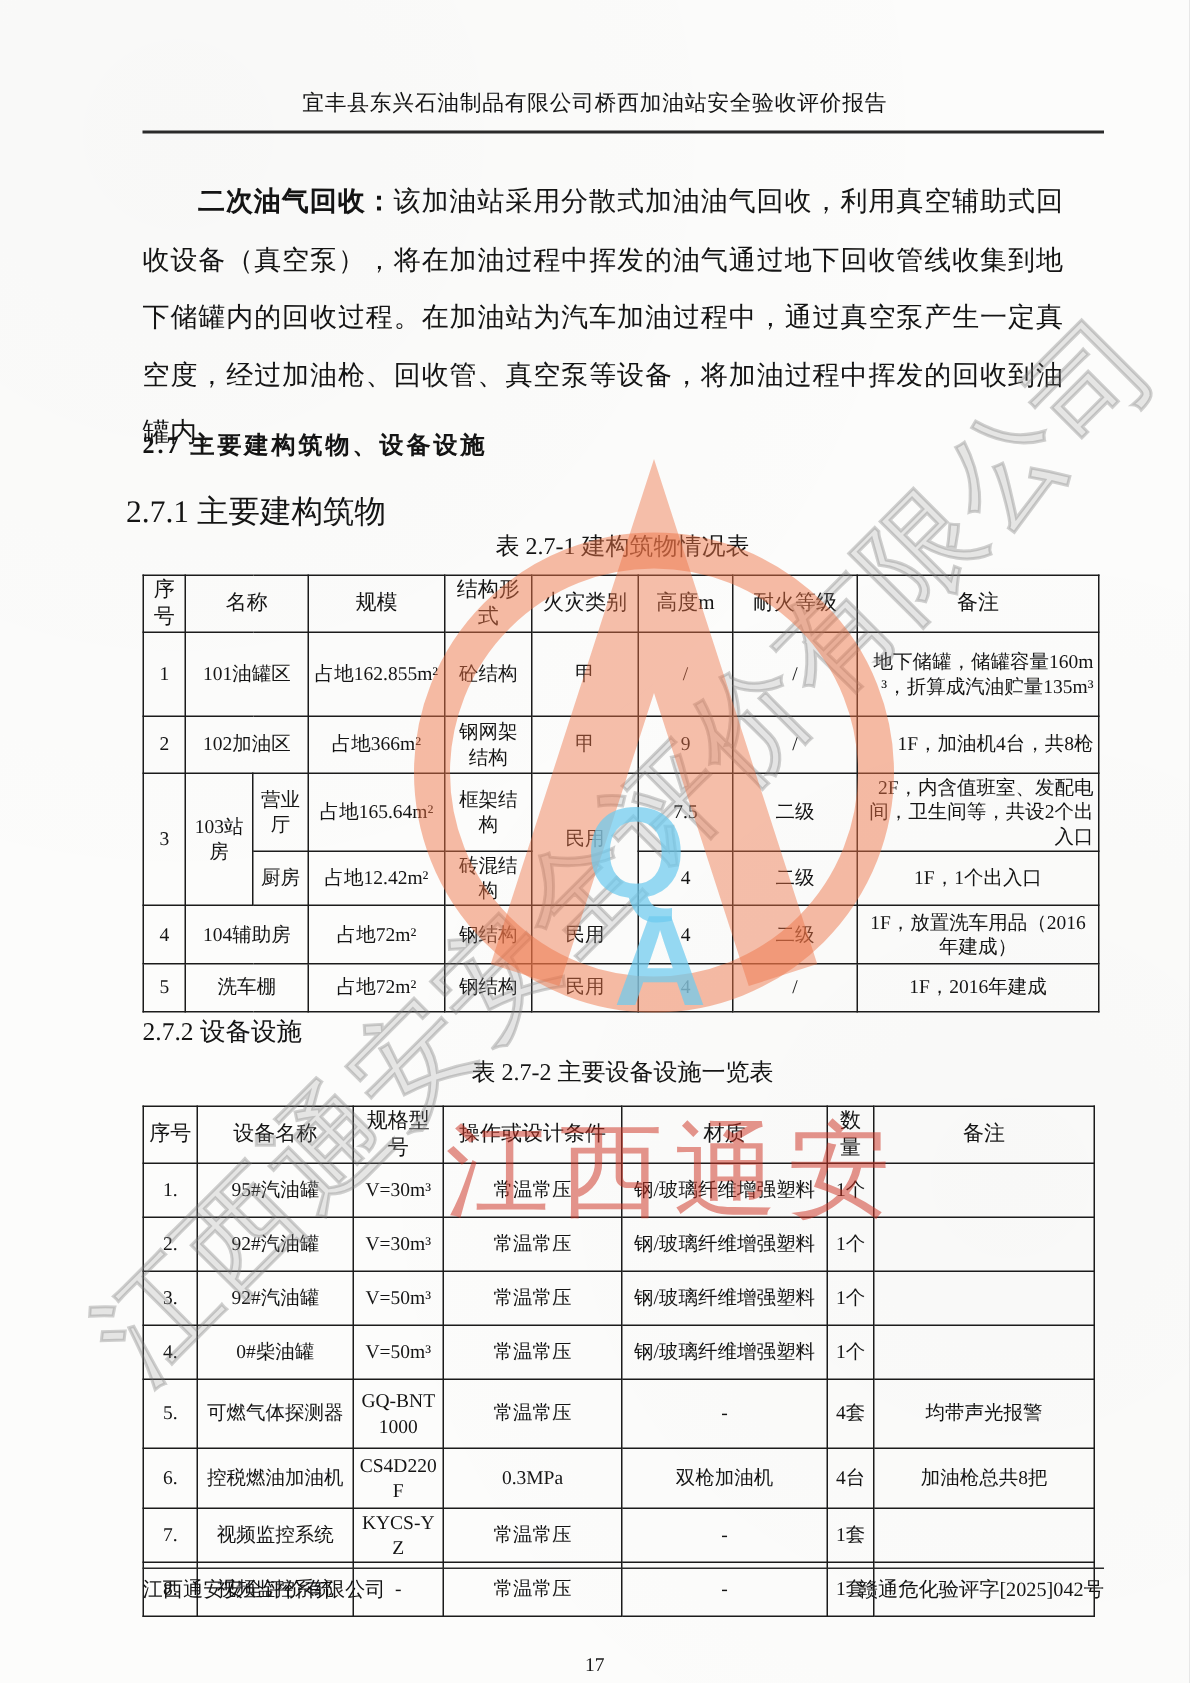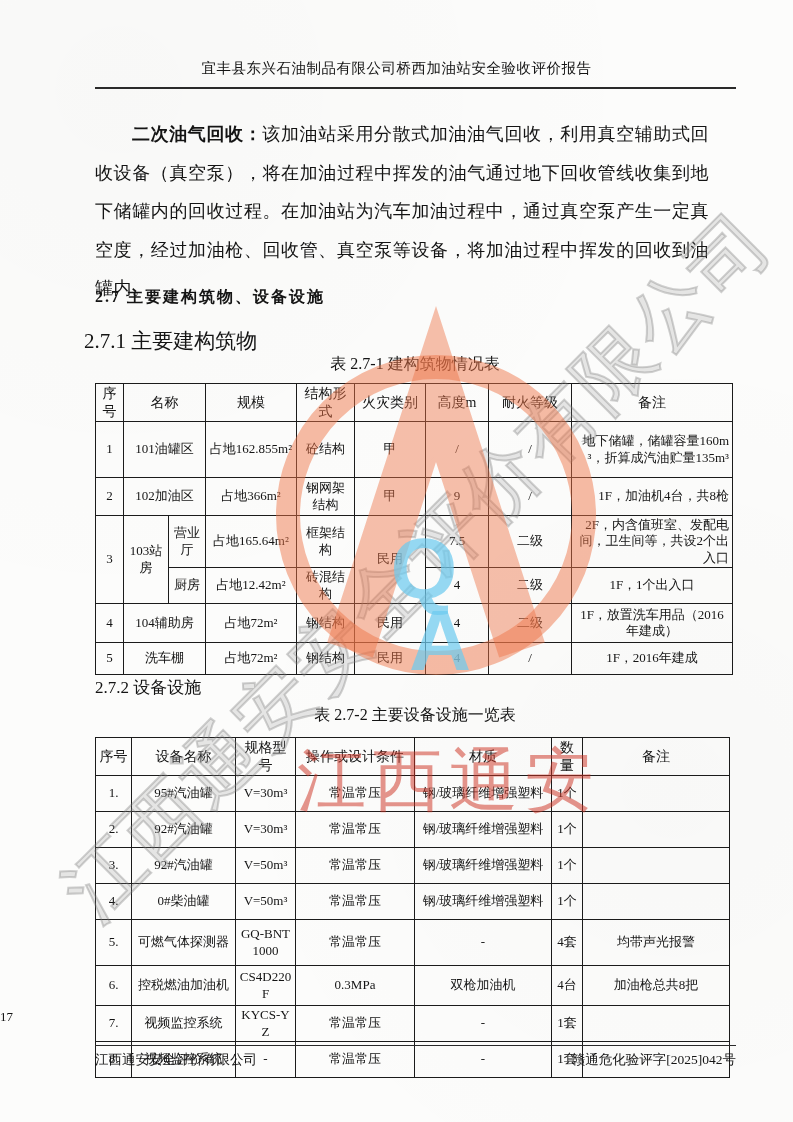--- a/index.html
+++ b/index.html
@@ -35,21 +35,21 @@
   .table-1{top:383px;width:637px;}
   .table-2{top:737px;width:634px;}
   th,td{border:1px solid #1b1b1b;padding:1px 3px;text-align:center;
     vertical-align:middle;font-weight:normal;word-break:break-all;overflow:hidden;}
   th{font-size:14px;}
   td.note-left{text-align:right;padding-left:5px;}
   
   .footer-rule{position:absolute;top:1045px;left:95px;width:641px;height:0;
     border-top:1.5px solid #2a2a2a;}
   .footer-left{position:absolute;top:1051px;left:95px;font-size:13.5px;}
-  .footer-page{position:absolute;top:1009px;left:0;width:100%;text-align:left;font-size:13px;}
+  .footer-page{position:absolute;top:1102px;left:0;width:100%;text-align:center;font-size:13px;}
   .footer-right{position:absolute;top:1051px;right:57px;font-size:13.5px;}
   
   .wm-layer{position:absolute;inset:0;pointer-events:none;z-index:5;}
   .wm-diagonal{position:absolute;left:50px;top:878px;font-size:78px;line-height:78px;
     white-space:nowrap;transform:rotate(-45deg);transform-origin:0 0;
     color:rgba(140,140,140,0.20);-webkit-text-stroke:2px rgba(120,120,120,0.34);
     letter-spacing:2px;font-family:"Liberation Serif","DejaVu Serif",serif;}
   .wm-red{position:absolute;left:297px;top:735px;font-size:69px;font-weight:normal;
     letter-spacing:7px;color:rgba(206,52,36,0.52);white-space:nowrap;
     font-family:"Liberation Serif","DejaVu Serif",serif;text-align:right;}

